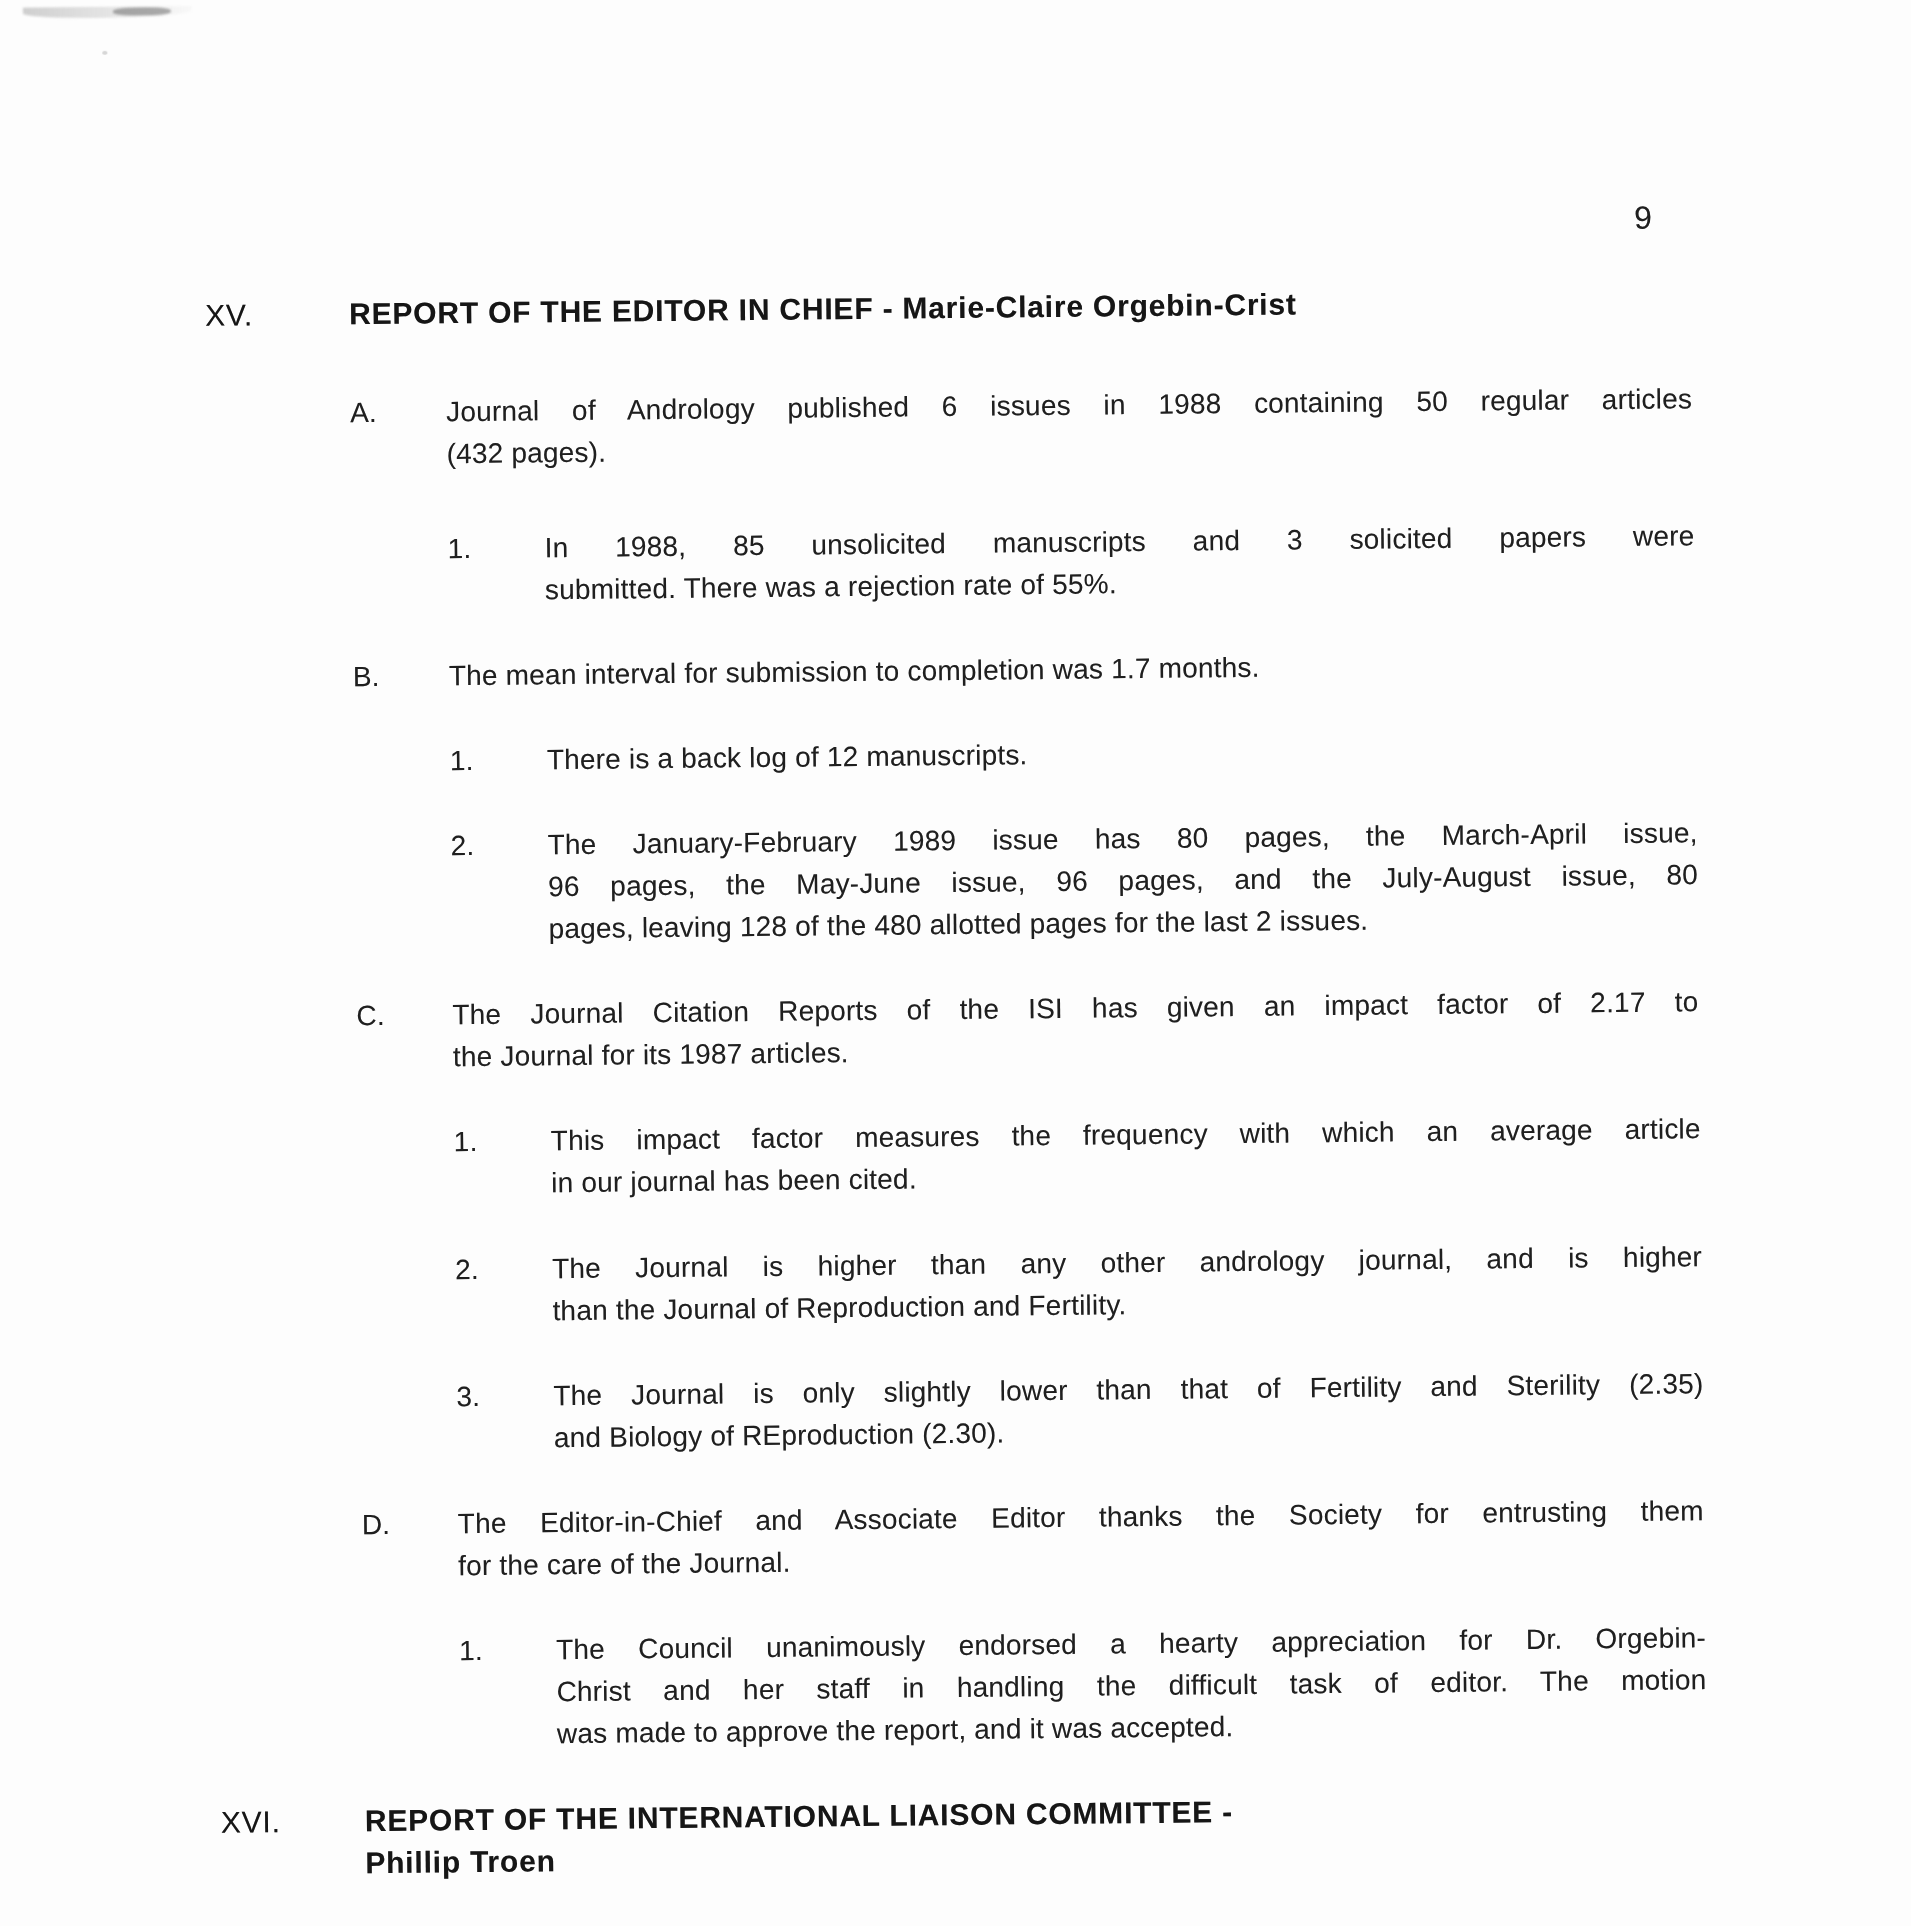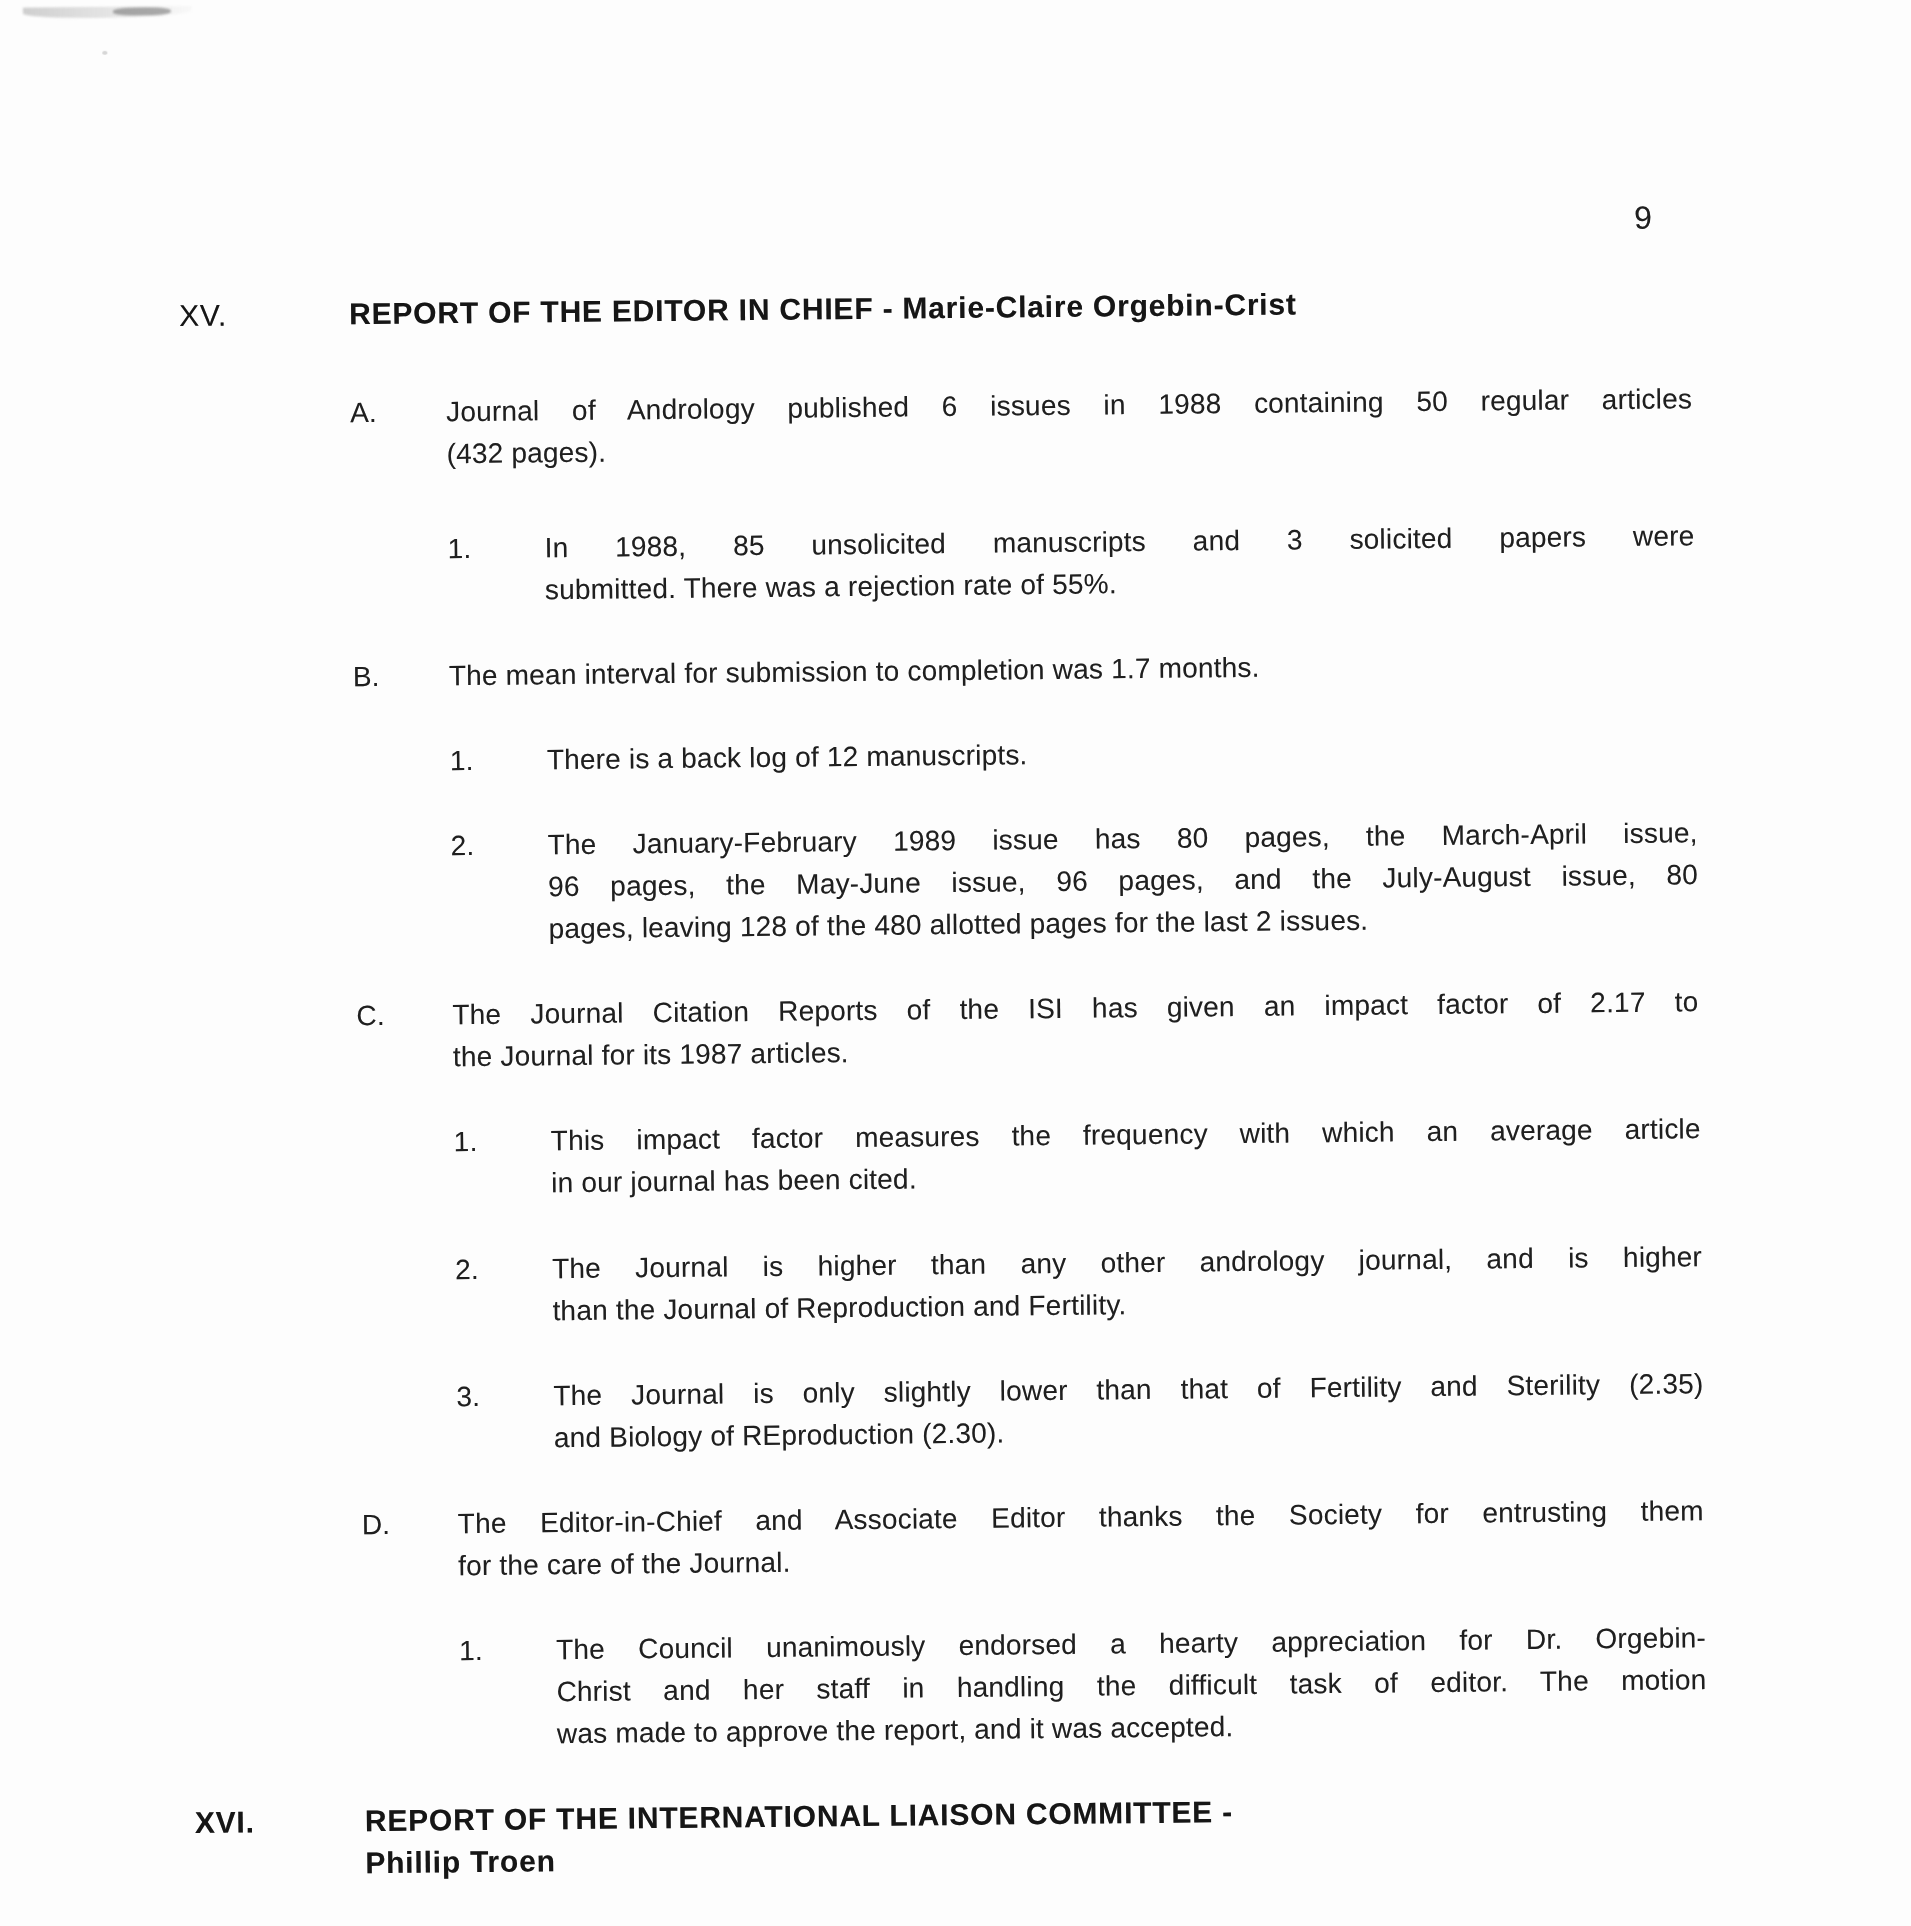--- a/index.html
+++ b/index.html
@@ -43,21 +43,21 @@
     font-weight: bold;
     letter-spacing: 0.8px;
     color: #161616;
     text-shadow: 0 0 0.4px rgba(30,30,30,0.4);
     white-space: pre-line;
   }
   .lbl {
     position: absolute;
     top: 0;
   }
-  .lbl-sec  { left: 190px; }
+  .lbl-sec  { left: 216px; }
   .lbl-a    { left: 360px; }
   .lbl-sub  { left: 456px; }
   .txt-sec  { margin-left: 360px;  width: 1252px; }
   .txt-a    { margin-left: 456px; width: 1246px; }
   .txt-sub  { margin-left: 553px; width: 1150px; }
   .tline       { text-align: justify; text-align-last: justify; }
   .tline.last  { text-align: justify; text-align-last: left; }
   #page-number {
     position: absolute;
     left: 1646px;
@@ -192,21 +192,21 @@
     <div class="row" style="top:1625px">
       <span class="lbl lbl-sub btxt">1.</span>
       <div class="txt-sub btxt">
           <div class="tline">The Council unanimously endorsed a hearty appreciation for Dr. Orgebin-</div>
           <div class="tline">Christ and her staff in handling the difficult task of editor.  The motion</div>
           <div class="tline last">was made to approve the report, and it was accepted.</div>
         </div>
     </div>
 
     <div class="row" style="top:1794px">
-      <span class="lbl lbl-sec hd" style="font-weight:bold">XVI.</span>
+      <span class="lbl lbl-sec hd" style="font-weight:normal">XVI.</span>
       <div class="txt-sec hd">REPORT OF THE INTERNATIONAL LIAISON COMMITTEE -
 Phillip Troen</div>
     </div>
 
     <div class="row" style="top:1922px">
 
       <div class="txt-a btxt">
           <div class="tline last">Dr. Richard Sherins is a member of the International Liaison Committee.</div>
         </div>
     </div>

